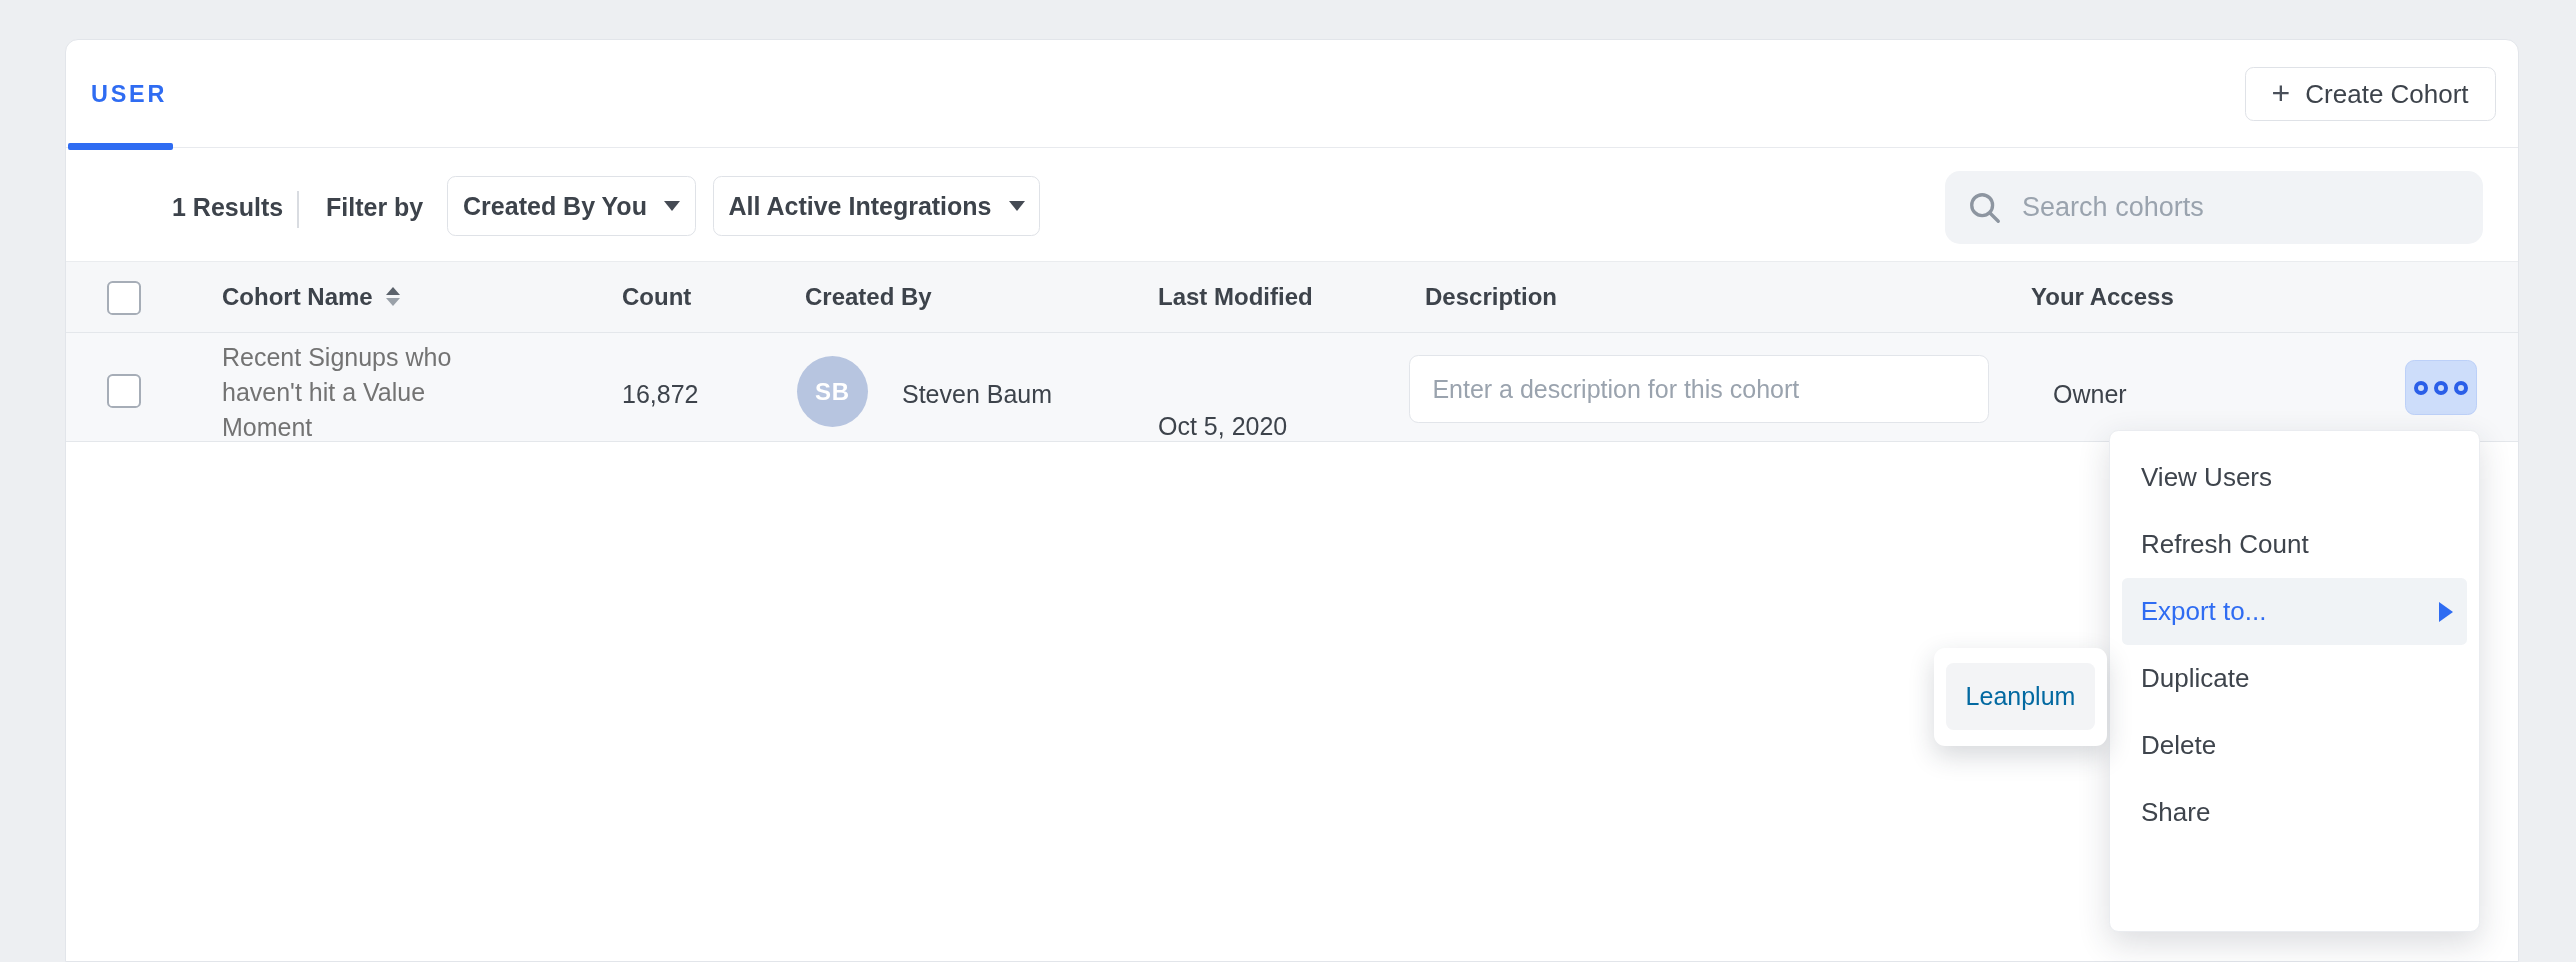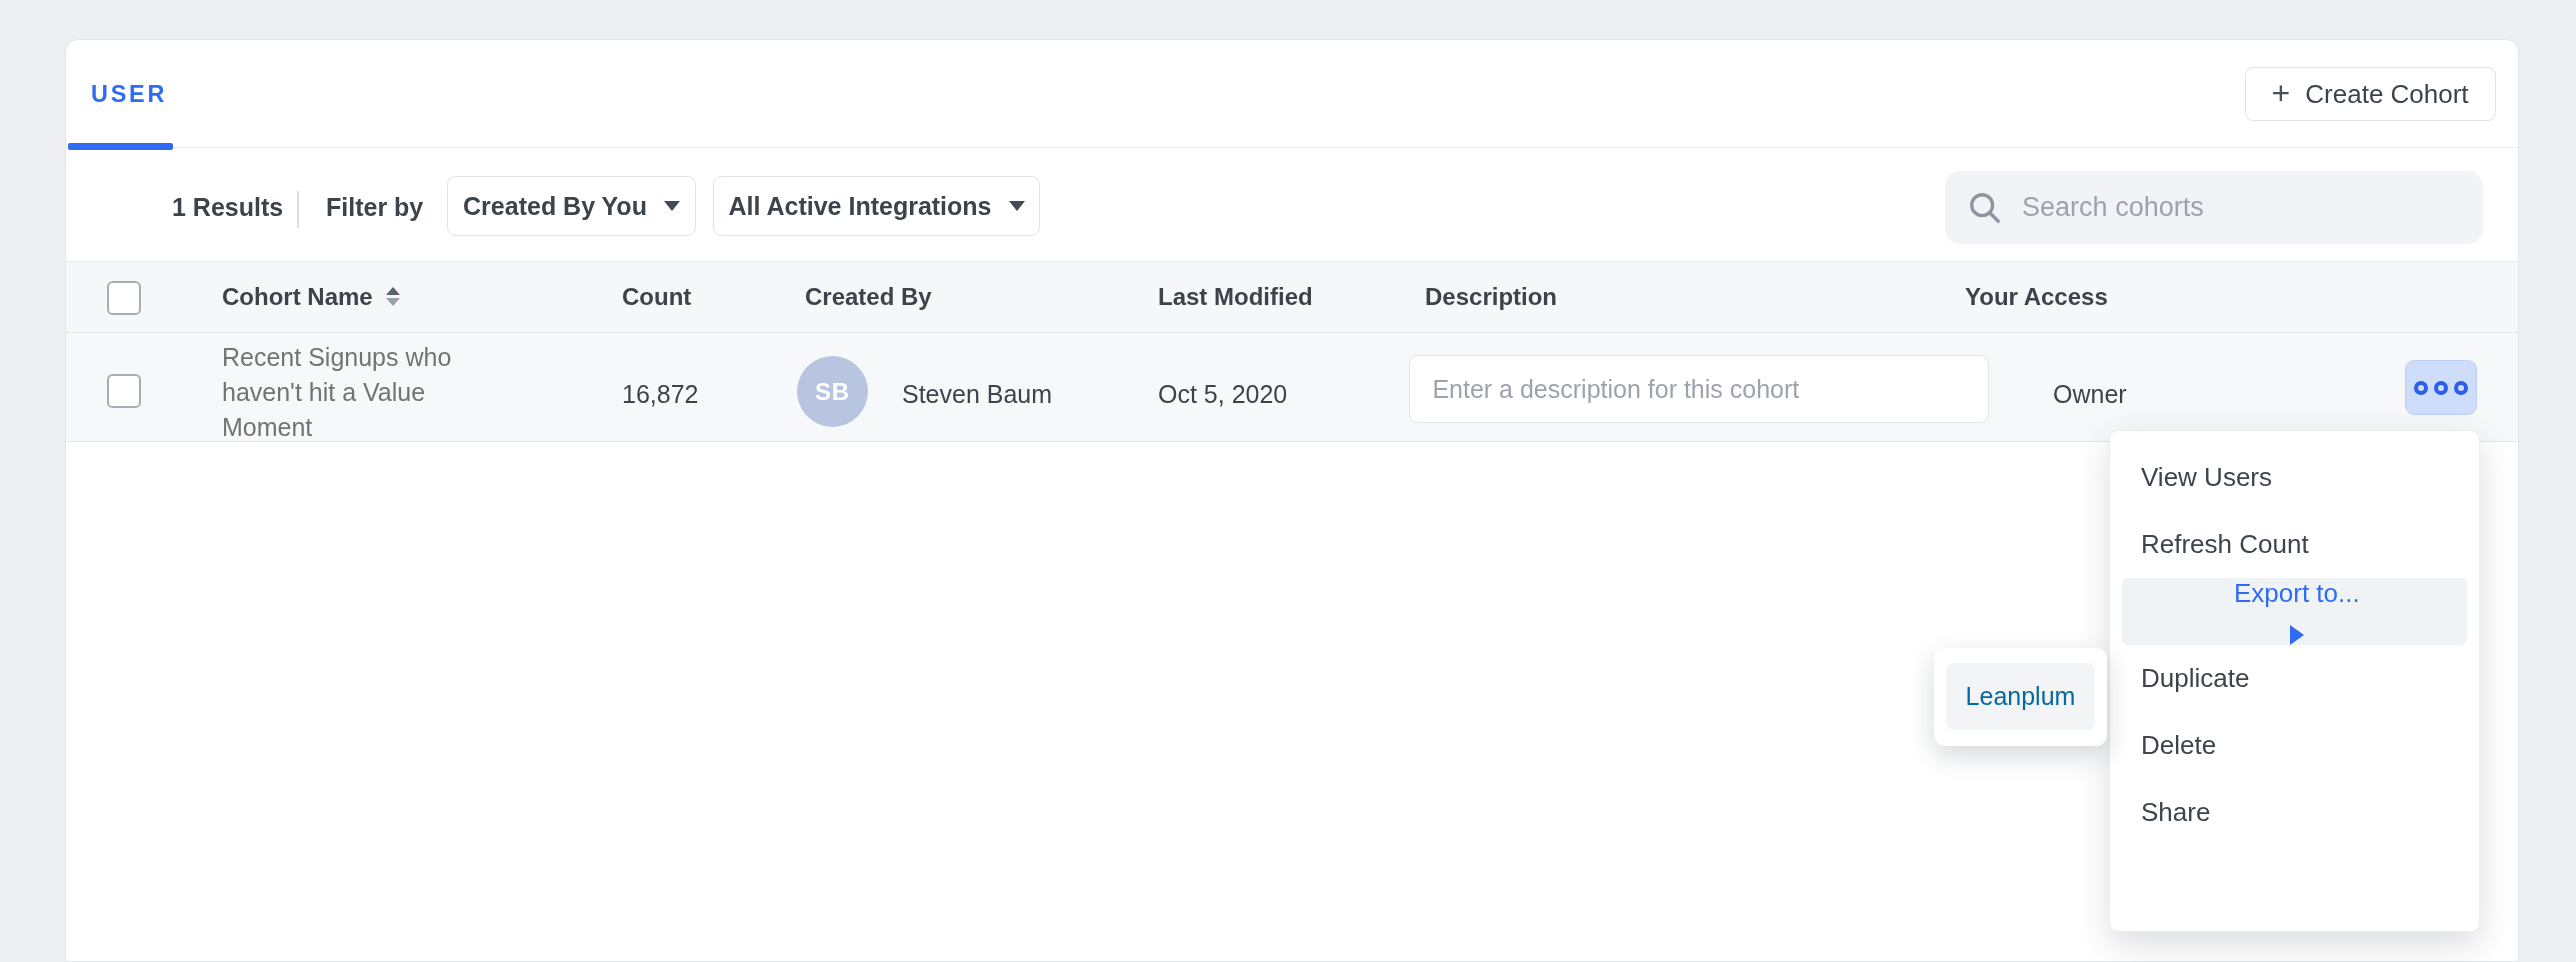--- a/index.html
+++ b/index.html
@@ -83,21 +83,21 @@
     font-size:25px; line-height:35px; color:#737373; cursor:pointer;
   }
   .cell-text { position:absolute; top:47px; font-size:25px; color:#3d434b; }
   .cell-count { left:556px; }
   .avatar {
     position:absolute; left:731px; top:23.4px; width:71px; height:71px; border-radius:50%;
     background:#b7c5e0; color:#fff; font-size:24px; font-weight:700;
     display:flex; align-items:center; justify-content:center; letter-spacing:0.9px;
   }
   .cell-createdby { left:809px;margin-left:27px; }
-  .cell-modified { left:1092px; }
+  .cell-modified { left:1092px;margin-top:32px; }
   .desc-input {
     position:absolute; left:1343px; top:22.4px; width:580px; height:68px;
     border:0.9px solid #e2e5ea; border-radius:9.3px; background:#fff;
     font-family:inherit; font-size:25px; color:#3d434b; padding:0 22.4px; outline:none;
   }
   .desc-input::placeholder { color:#9aa3ae; }
   .cell-access { left:1987px; }
   .more-btn {
     position:absolute; left:2339px; top:27px; width:72px; height:55px;
     background:#cdddfa; border:0.9px solid #bcd0f8; border-radius:9.3px;
@@ -110,21 +110,21 @@
     position:absolute; left:2109px; top:430px; width:371px; height:502px;
     background:#fff; border:0.9px solid #eaecf0; border-radius:9.3px;
     box-shadow:0 11.2px 32px rgba(35,45,60,0.16); padding:13px 0; z-index:20;
   }
   .menu-item {
     height:67px; display:flex; align-items:center; padding:0 26px 0 31px;
     font-size:26px; color:#3e444c; cursor:pointer;
   }
   .menu-item.highlight {
     margin:0 12px; padding:0 14px 0 18.7px; border-radius:5.6px;
-    background:#f0f3f6; color:#2f6cf2; justify-content:space-between;flex-direction:column;
+    background:#f0f3f6; color:#2f6cf2; justify-content:space-between;
   }
   .submenu-arrow {
     width:0; height:0; border-top:10.3px solid transparent; border-bottom:10.3px solid transparent;
     border-left:14px solid #2f6cf2;
   }
 
   
   .flyout {
     position:absolute; left:1934px; top:648px; width:173px; height:98px;
     background:#fff; border-radius:11.2px; box-shadow:0 9.3px 26px rgba(35,45,60,0.18); z-index:30;
@@ -178,21 +178,21 @@
         <span>Cohort Name</span>
         <span class="sort-icon">
           <span class="chev-up"></span>
             <span class="chev-down"></span>
         </span>
       </div>
       <div class="hcell" style="left:556px;">Count</div>
       <div class="hcell" style="left:739px;">Created By</div>
       <div class="hcell" style="left:1092px;">Last Modified</div>
       <div class="hcell" style="left:1359px;">Description</div>
-      <div class="hcell" style="left:1899px;">Your Access</div>
+      <div class="hcell" style="left:1965px;">Your Access</div>
     </div>
 
     <div class="trow">
       <div class="checkbox" style="left:41px; top:41px;"></div>
       <a class="cohort-link">Recent Signups who haven't hit a Value Moment</a>
       <div class="cell-text cell-count">16,872</div>
       <div class="avatar">SB</div>
       <div class="cell-text cell-createdby">Steven Baum</div>
       <div class="cell-text cell-modified">Oct 5, 2020</div>
       <input class="desc-input" type="text" placeholder="Enter a description for this cohort" style="">

